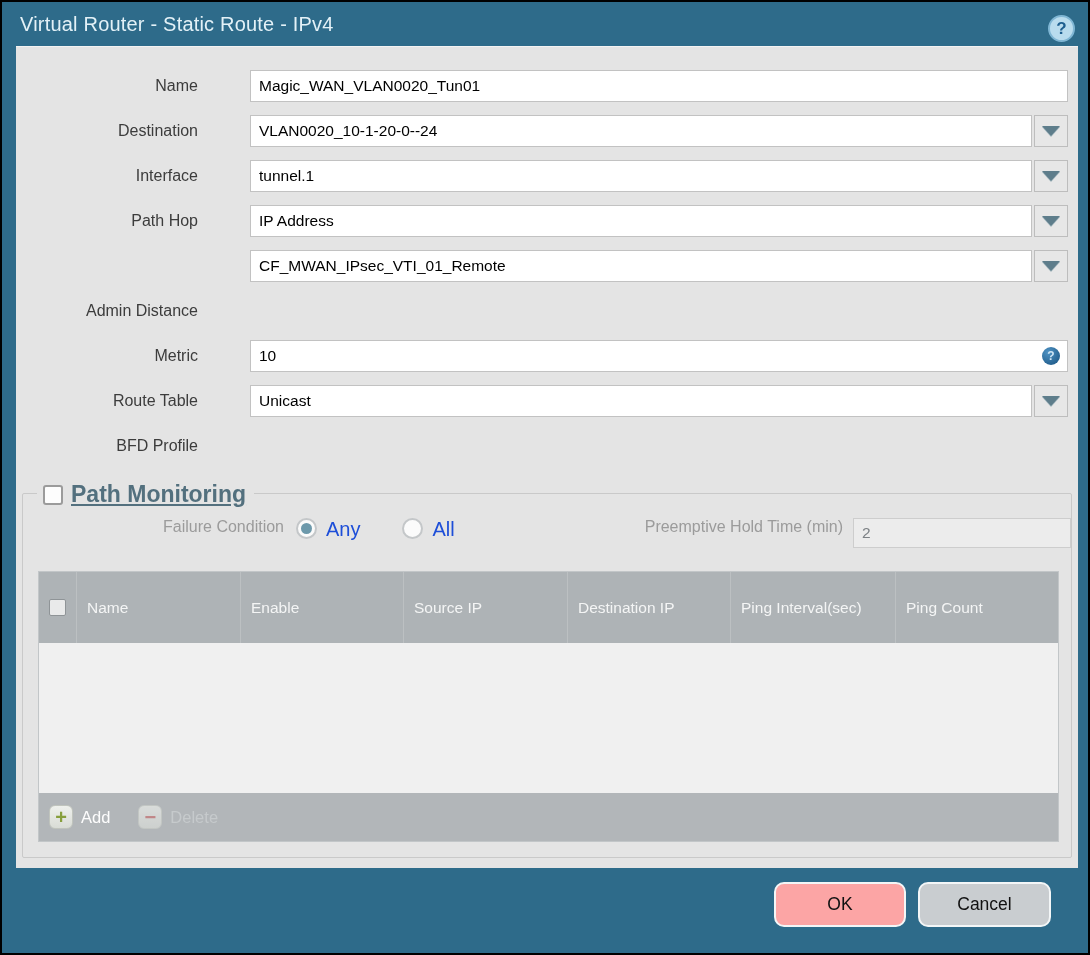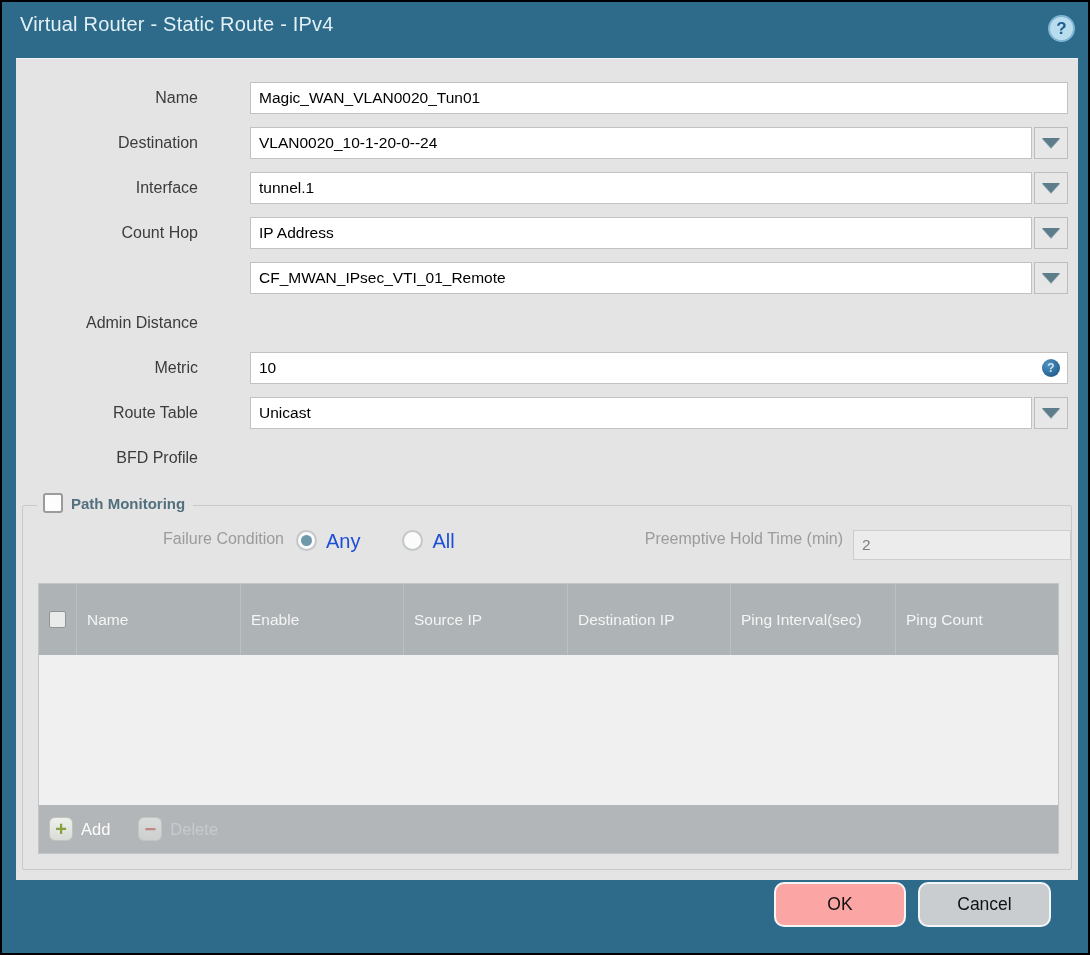--- a/index.html
+++ b/index.html
@@ -36,21 +36,21 @@
     border: 2px solid #7fb6d4;
     color: #1d5e8f;
     font-size: 17px;
     font-weight: bold;
     display: flex; align-items: center; justify-content: center;
     cursor: pointer;
   }
   
   .dialog-body {
     position: absolute;
-    left: 14px; top: 56px;
+    left: 14px; top: 44px;
     width: 1062px; height: 822px;
     background: #e4e4e4;
     border-top: 1px solid #f2f2f2;
     padding: 23px 10px 0 0;
   }
   .form-row {
     display: flex;
     align-items: center;
     margin-bottom: 13px;
     height: 32px;
@@ -130,23 +130,24 @@
   }
   .pm-checkbox {
     width: 20px; height: 20px;
     background: #fdfdfd;
     border: 2px solid #9b9b9b;
     border-radius: 3px;
     margin-right: 8px;
     cursor: pointer;
   }
   .pm-title {
-    font-size: 15px;
+    font-size: 23px;
     font-weight: bold;
     color: #53707e;
+    text-decoration: underline;
   }
   .pm-condition-row {
     position: absolute;
     left: 0; top: 24px;
     width: 100%;
     height: 32px;
     display: flex;
     align-items: flex-start;
   }
   .pm-label {
@@ -317,21 +318,21 @@
       <div class="form-label">Interface</div>
       <div class="field-wrap">
         <input class="text-input no-icon" type="text" value="tunnel.1" style="">
         <div class="dd-btn">
           <div class="dd-tri"></div>
         </div>
       </div>
     </div>
 
     <div class="form-row">
-      <div class="form-label">Count Hop</div>
+      <div class="form-label">Path Hop</div>
       <div class="field-wrap">
         <input class="text-input no-icon" type="text" value="IP Address" style="">
         <div class="dd-btn">
           <div class="dd-tri"></div>
         </div>
       </div>
     </div>
 
     <div class="form-row">
       <div class="form-label"></div>

